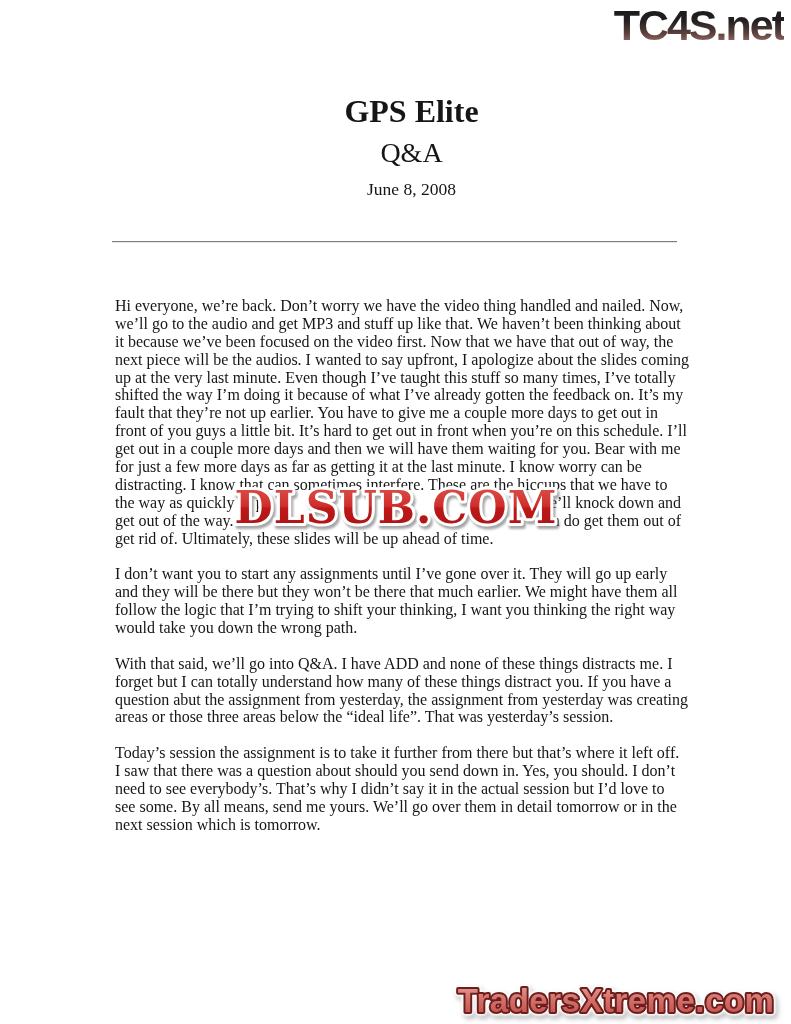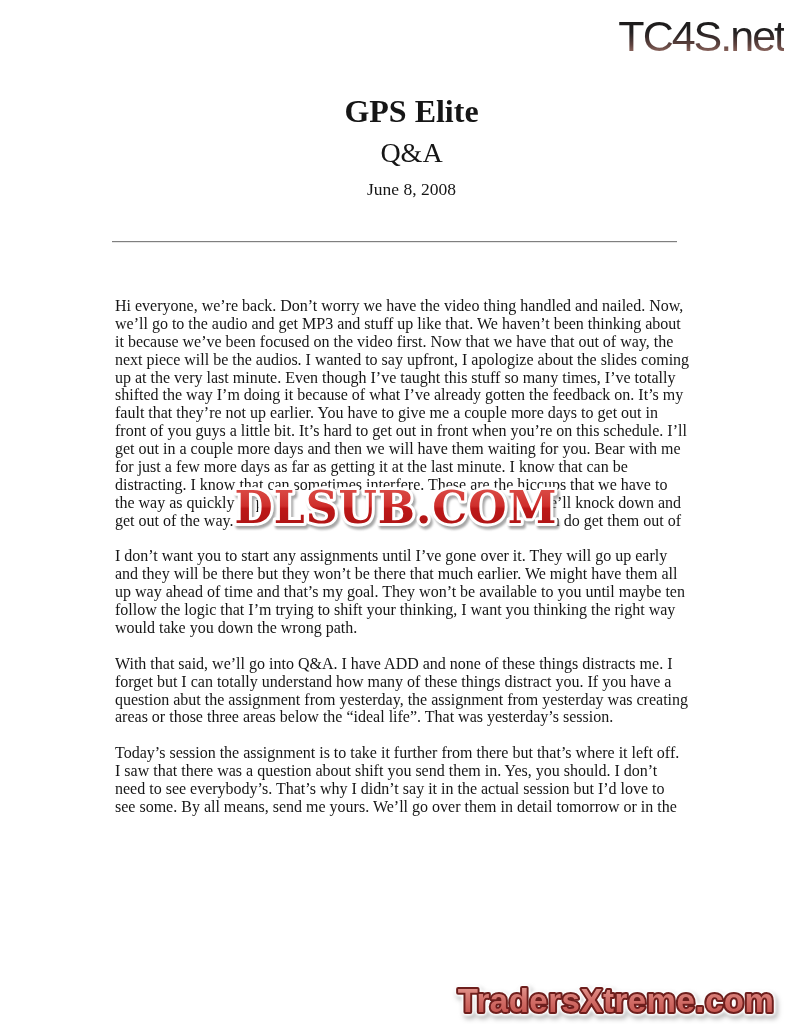--- a/index.html
+++ b/index.html
@@ -2,22 +2,22 @@
 <html><head>
 <meta charset="utf-8">
 <style>
   html,body{margin:0;padding:0;background:#ffffff;}
   .page{
     position:relative;width:791px;height:1024px;background:#ffffff;
     font-family:"Liberation Serif",serif;color:#161616;overflow:hidden;
   }
   
   .tc4s{
-    position:absolute;top:12px;right:7px;
-    font-family:"Liberation Sans",sans-serif;font-weight:normal;
+    position:absolute;top:1px;right:7px;
+    font-family:"Liberation Sans",sans-serif;font-weight:bold;
     font-size:43px;letter-spacing:-2px;line-height:48px;
     background:linear-gradient(180deg,#171717 4%,#232021 42%,#5d423e 68%,#9a7168 88%,#b08d80 100%);
     -webkit-background-clip:text;background-clip:text;color:transparent;
   }
   
   .title-block{position:absolute;top:94px;left:0;width:100%;text-align:center;padding-left:16px;}
   .doc-title{margin:0;font-weight:bold;font-size:32px;line-height:34px;}
   .doc-subtitle{margin:11px 0 0 0;font-weight:normal;font-size:28px;line-height:27px;}
   .doc-date{margin:13px 0 0 0;font-size:17.5px;line-height:20px;}
   
@@ -75,51 +75,52 @@
       <div class="para">
         <div class="line">Hi everyone, we’re back. Don’t worry we have the video thing handled and nailed. Now,</div>
         <div class="line">we’ll go to the audio and get MP3 and stuff up like that. We haven’t been thinking about</div>
         <div class="line">it because we’ve been focused on the video first. Now that we have that out of way, the</div>
         <div class="line">next piece will be the audios. I wanted to say upfront, I apologize about the slides coming</div>
         <div class="line">up at the very last minute. Even though I’ve taught this stuff so many times, I’ve totally</div>
         <div class="line">shifted the way I’m doing it because of what I’ve already gotten the feedback on. It’s my</div>
         <div class="line">fault that they’re not up earlier. You have to give me a couple more days to get out in</div>
         <div class="line">front of you guys a little bit. It’s hard to get out in front when you’re on this schedule. I’ll</div>
         <div class="line">get out in a couple more days and then we will have them waiting for you. Bear with me</div>
-        <div class="line">for just a few more days as far as getting it at the last minute. I know that can be</div>
+        <div class="line">for just a few more days as far as getting it at the last minute. I know worry can be</div>
         <div class="line">distracting. I know that can sometimes interfere. These are the hiccups that we have to</div>
         <div class="line split">
           <span>the way as quickly as p</span>
           <span class="gap"></span>
           <span>we’ll knock down and</span>
         </div>
         <div class="line split">
           <span>get out of the way. Jus</span>
           <span class="gap"></span>
           <span>an do get them out of</span>
         </div>
+        <div class="line">get rid of. Ultimately, these slides will be up ahead of time.</div>
       </div>
       <div class="para">
         <div class="line">I don’t want you to start any assignments until I’ve gone over it. They will go up early</div>
         <div class="line">and they will be there but they won’t be there that much earlier. We might have them all</div>
-        <div class="line">up way ahead of time and that’s my goal. They won’t be available to you until maybe ten</div>
         <div class="line">follow the logic that I’m trying to shift your thinking, I want you thinking the right way</div>
         <div class="line">would take you down the wrong path.</div>
       </div>
       <div class="para">
         <div class="line">With that said, we’ll go into Q&amp;A. I have ADD and none of these things distracts me. I</div>
         <div class="line">forget but I can totally understand how many of these things distract you. If you have a</div>
         <div class="line">question abut the assignment from yesterday, the assignment from yesterday was creating</div>
         <div class="line">areas or those three areas below the “ideal life”. That was yesterday’s session.</div>
       </div>
       <div class="para">
         <div class="line">Today’s session the assignment is to take it further from there but that’s where it left off.</div>
-        <div class="line">I saw that there was a question about shift you send them in. Yes, you should. I don’t</div>
+        <div class="line">I saw that there was a question about should you send down in. Yes, you should. I don’t</div>
         <div class="line">need to see everybody’s. That’s why I didn’t say it in the actual session but I’d love to</div>
         <div class="line">see some. By all means, send me yours. We’ll go over them in detail tomorrow or in the</div>
+        <div class="line">next session which is tomorrow.</div>
       </div>
     </div>
 
   <svg class="watermark" width="300" height="56" viewBox="0 0 300 56">
     <defs>
       <linearGradient id="wmGrad" x1="0" y1="0" x2="0" y2="1">
         <stop offset="0" stop-color="#df5750"></stop>
         <stop offset="0.47" stop-color="#cf2e2c"></stop>
         <stop offset="0.52" stop-color="#bd1818"></stop>
         <stop offset="1" stop-color="#a91414"></stop>

